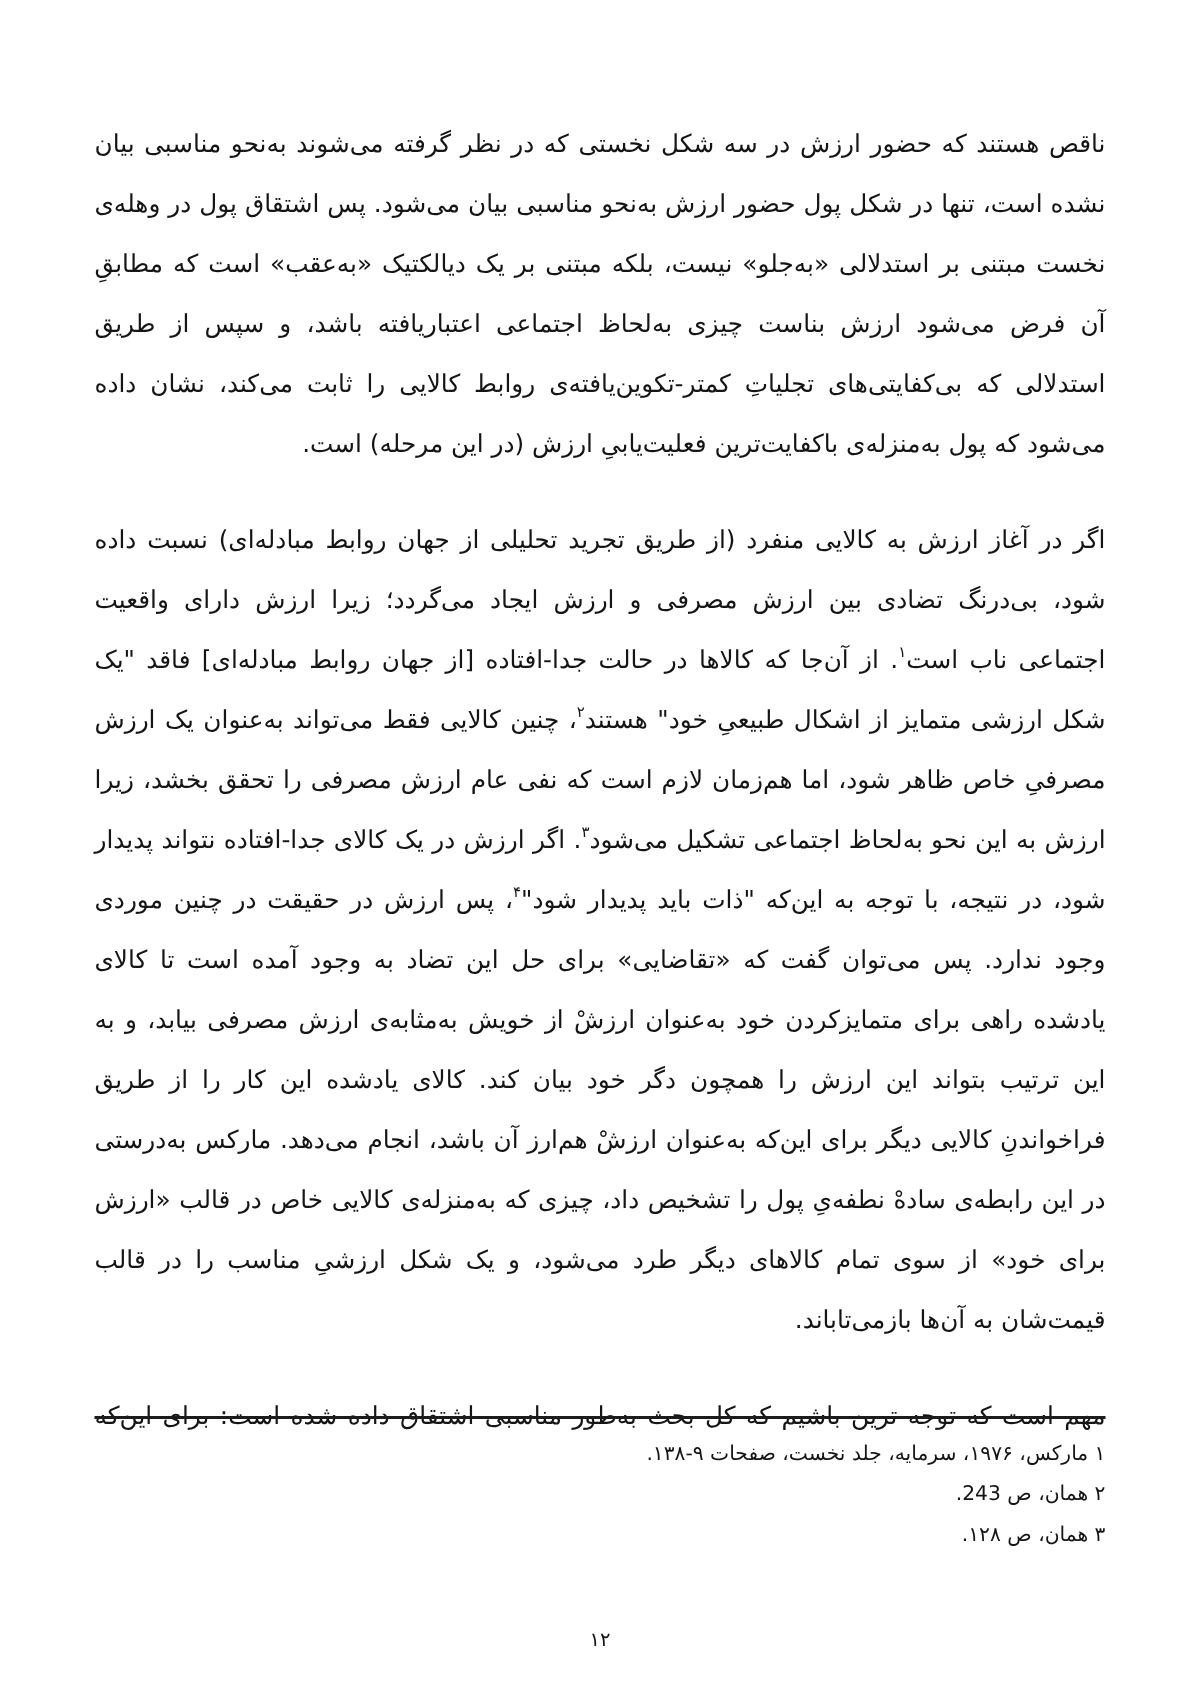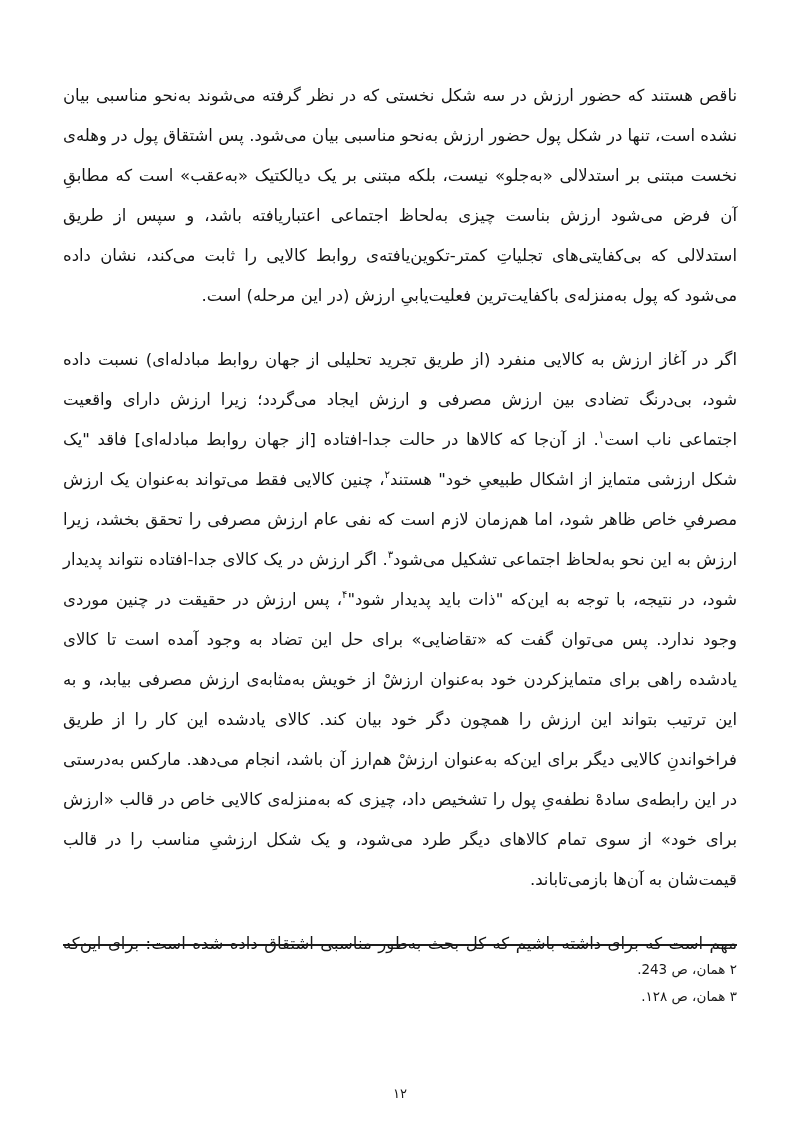--- a/index.html
+++ b/index.html
@@ -73,24 +73,25 @@
   }
 </style>
 </head>
 <body>
 
 <div class="page">
 
   <div class="body-text">
     <p class="para"><span>ناقص هستند که حضور ارزش در سه شکل نخستی که در نظر گرفته می‌شوند به‌نحو مناسبی بیان نشده است، تنها در شکل پول حضور ارزش به‌نحو مناسبی بیان می‌شود. پس اشتقاق پول در وهله‌ی نخست مبتنی بر استدلالی «به‌جلو» نیست، بلکه مبتنی بر یک دیالکتیک «به‌عقب» است که مطابقِ آن فرض می‌شود ارزش بناست چیزی به‌لحاظ اجتماعی اعتباریافته باشد، و سپس از طریق استدلالی که بی‌کفایتی‌های تجلیاتِ کمتر-تکوین‌یافته‌ی روابط کالایی را ثابت می‌کند، نشان داده می‌شود که پول به‌منزله‌ی باکفایت‌ترین فعلیت‌یابیِ ارزش (در این مرحله) است.</span></p>
     <p class="para"><span>اگر در آغاز ارزش به کالایی منفرد (از طریق تجرید تحلیلی از جهان روابط مبادله‌ای) نسبت داده شود، بی‌درنگ تضادی بین ارزش مصرفی و ارزش ایجاد می‌گردد؛ زیرا ارزش دارای واقعیت اجتماعی ناب است</span><sup>۱</sup><span>. از آن‌جا که کالاها در حالت جدا-افتاده [از جهان روابط مبادله‌ای] فاقد "یک شکل ارزشی متمایز از اشکال طبیعیِ خود" هستند</span><sup>۲</sup><span>، چنین کالایی فقط می‌تواند به‌عنوان یک ارزش مصرفیِ خاص ظاهر شود، اما هم‌زمان لازم است که </span><b>نفی</b><span> عام ارزش مصرفی را تحقق بخشد، زیرا ارزش به این نحو به‌لحاظ اجتماعی تشکیل می‌شود</span><sup>۳</sup><span>. اگر ارزش در یک کالای جدا-افتاده </span><b>نتواند</b><span> پدیدار شود، در نتیجه، با توجه به این‌که "ذات باید پدیدار شود"</span><sup>۴</sup><span>، پس ارزش در حقیقت در چنین موردی وجود ندارد. پس می‌توان گفت که «تقاضایی» برای حل این تضاد به وجود آمده است تا کالای یادشده راهی برای متمایزکردن خود به‌عنوان ارزشْ از خویش به‌مثابه‌ی ارزش مصرفی بیابد، و به این ترتیب بتواند این ارزش را همچون </span><b>دگر</b><span> خود بیان کند. کالای یادشده این کار را از طریق فراخواندنِ کالایی دیگر برای این‌که به‌عنوان ارزشْ هم‌ارز آن باشد، انجام می‌دهد. مارکس به‌درستی در این رابطه‌ی سادهْ نطفه‌یِ پول را تشخیص داد، چیزی که به‌منزله‌ی کالایی خاص در قالب «ارزش برای خود» از سوی تمام کالاهای دیگر طرد می‌شود، و یک شکل ارزشیِ مناسب را در قالب قیمت‌شان به آن‌ها بازمی‌تاباند.</span></p>
-    <p class="para force-last"><span>مهم است که برای داشته باشیم که کل بحث به‌طور </span><b>مناسبی</b><span> اشتقاق داده شده است: برای این‌که</span></p>
+    <p class="para force-last"><span>مهم است که توجه ترین باشیم که کل بحث به‌طور </span><b>مناسبی</b><span> اشتقاق داده شده است: برای این‌که</span></p>
   </div>
 
   <div class="footnotes-block">
     <hr class="fn-rule">
+    <div class="fn-line">۱ مارکس، ۱۹۷۶، سرمایه، جلد نخست، صفحات ۹-۱۳۸.</div>
     <div class="fn-line">۲ همان، ص 243.</div>
     <div class="fn-line">۳ همان، ص ۱۲۸.</div>
   </div>
 
   <div class="page-number">۱۲</div>
 
 </div>
 
 </body></html>

